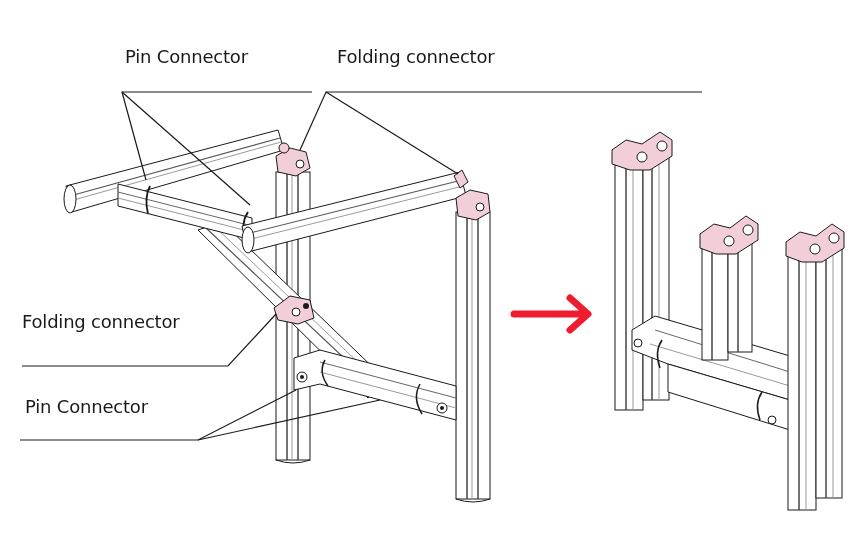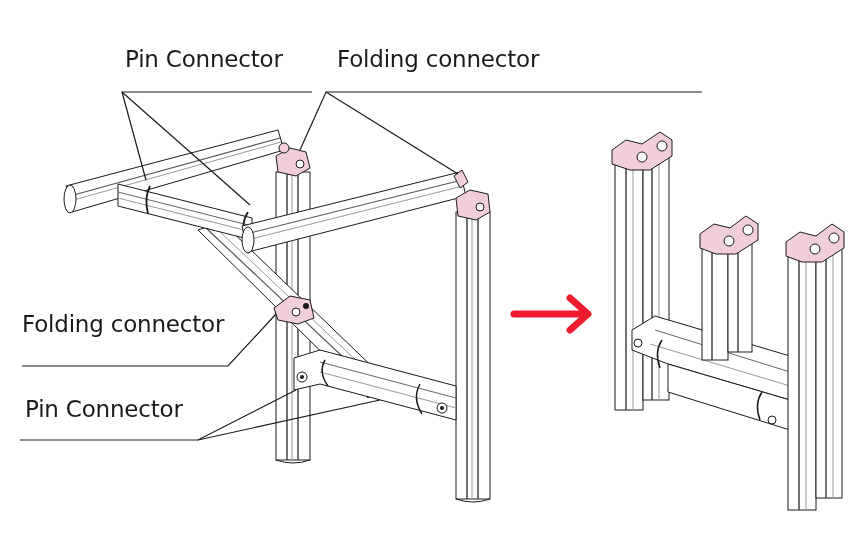--- a/index.html
+++ b/index.html
@@ -1,18 +1,18 @@
 <!DOCTYPE html>
 <html><head>
 <meta charset="utf-8">
 <style>
   html, body { margin: 0; padding: 0; background: #ffffff; }
   body { width: 865px; height: 540px; position: relative; overflow: hidden;
          font-family: "DejaVu Sans", sans-serif; }
-  .label { position: absolute; font-size: 23px; color: #1a1a1a; white-space: nowrap; letter-spacing: -0.2px; }
+  .label { position: absolute; font-size: 18px; color: #1a1a1a; white-space: nowrap; letter-spacing: -0.2px; }
   svg { position: absolute; left: 0; top: 0; }
 </style>
 </head>
 <body>
 
 <svg width="865" height="540" viewBox="0 0 865 540">
   <defs>
     <g id="pipe-v">
       <rect x="-13" y="0" width="26" height="100" fill="#fff" stroke="#1a1a1a" stroke-width="1"></rect>
       <line x1="-6" y1="0" x2="-6" y2="100" stroke="#555" stroke-width="1.5"></line>

